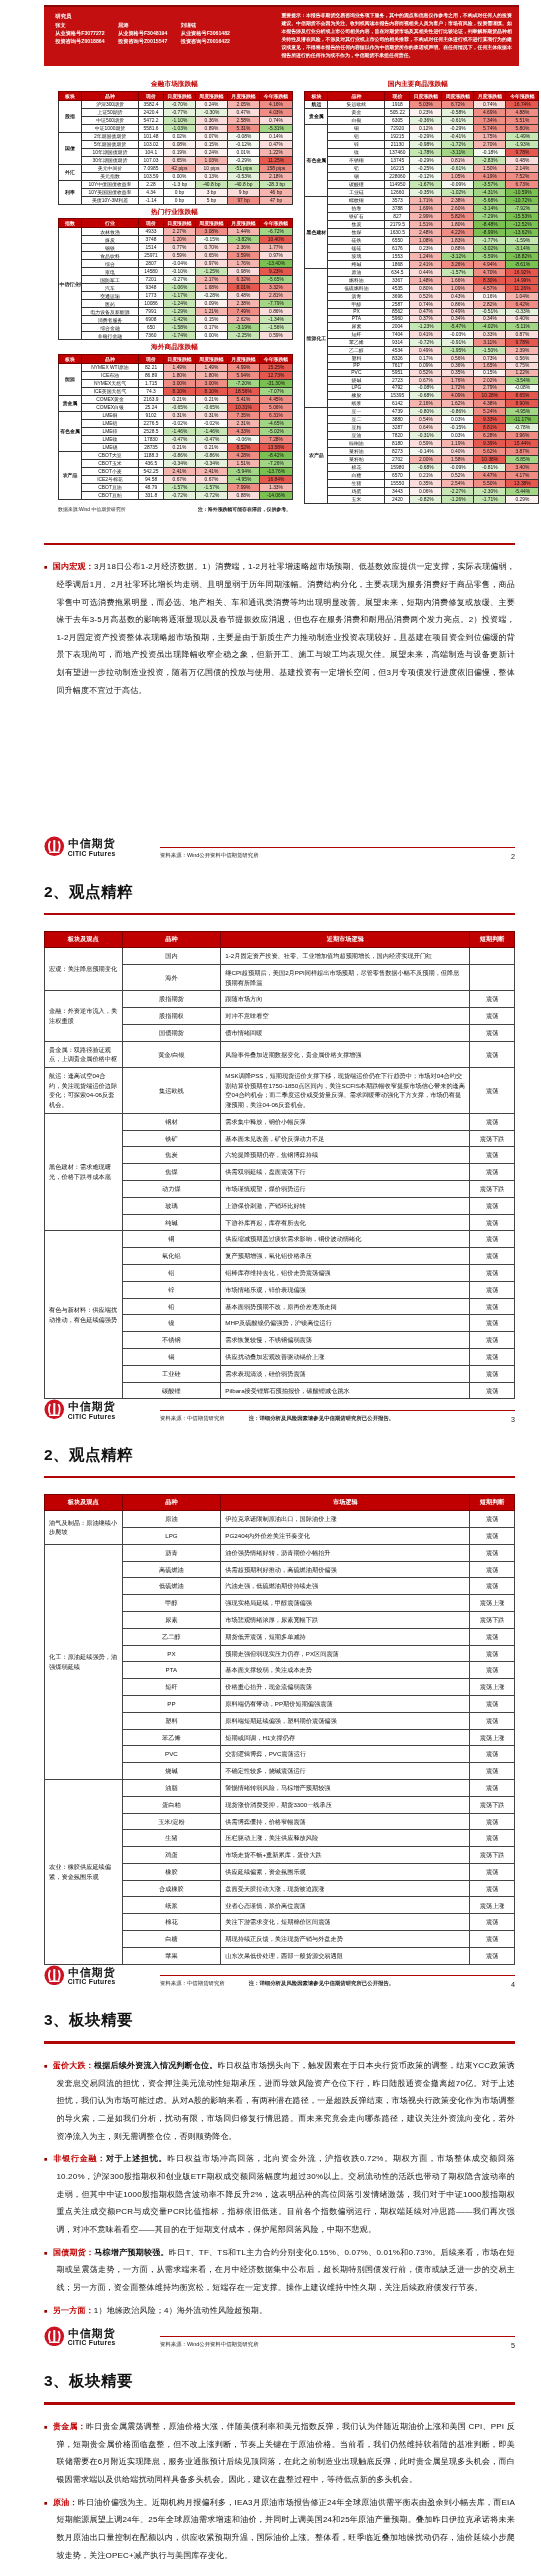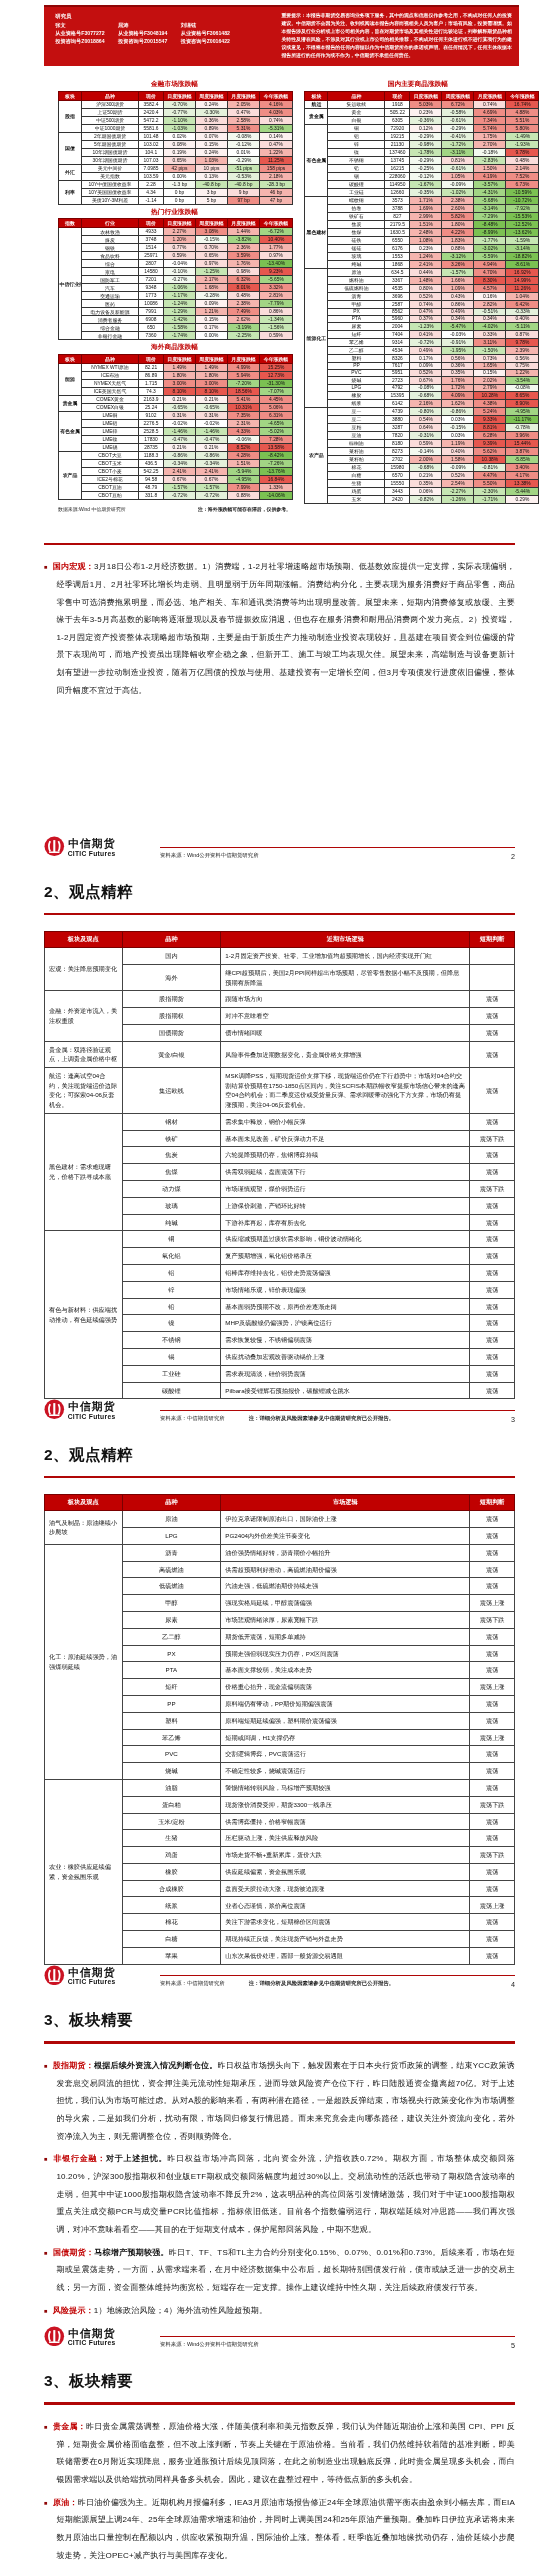--- a/index.html
+++ b/index.html
@@ -1355,24 +1355,24 @@
                 <div><span class="fsrc">资料来源：中信期货研究所                </span><span class="fnote">注：详细分析及风险因素请参见中信期货研究所已公开报告。</span></div>
                 <span class="fpage">4</span>
               </div>
             </div>
           </div>
         </div>
       </div>
       <div class="pg pg5">
         <div class="h1">3、板块精要</div>
         <div class="rule"></div>
-        <p class="bullet"><span class="bmk">■</span><span class="lead">股指期货：</span><span class="bb">根据后续外资流入情况判断仓位。</span><span class="bt">昨日权益市场拐头向下，触发因素在于日本央行货币政策的调整，结束YCC政策诱发套息交易回流的担忧，资金押注美元流动性短期承压，进而导致风险资产仓位下行，昨日陆股通资金撤离超70亿。对于上述担忧，我们认为市场可能过虑。从对A股的影响来看，有两种潜在路径，一是超跌反弹结束，市场视央行政策变化作为市场调整的导火索，二是如我们分析，扰动有限，市场回归修复行情思路。而未来究竟会走向哪条路径，建议关注外资流向变化，若外资净流入为主，则无需调整仓位，否则顺势降仓。</span></p>
+        <p class="bullet"><span class="bmk">■</span><span class="lead">蛋价大跌：</span><span class="bb">根据后续外资流入情况判断仓位。</span><span class="bt">昨日权益市场拐头向下，触发因素在于日本央行货币政策的调整，结束YCC政策诱发套息交易回流的担忧，资金押注美元流动性短期承压，进而导致风险资产仓位下行，昨日陆股通资金撤离超70亿。对于上述担忧，我们认为市场可能过虑。从对A股的影响来看，有两种潜在路径，一是超跌反弹结束，市场视央行政策变化作为市场调整的导火索，二是如我们分析，扰动有限，市场回归修复行情思路。而未来究竟会走向哪条路径，建议关注外资流向变化，若外资净流入为主，则无需调整仓位，否则顺势降仓。</span></p>
         <p class="bullet"><span class="bmk">■</span><span class="lead">非银行金融：</span><span class="bb">对于上述担忧。</span><span class="bt">昨日权益市场冲高回落，北向资金外流，沪指收跌0.72%。期权方面，市场整体成交额回落10.20%，沪深300股指期权和创业版ETF期权成交额回落幅度均超过30%以上。交易流动性的活跃也带动了期权隐含波动率的走弱，但其中中证1000股指期权隐含波动率不降反升2%，这表明品种的高位回落引发情绪激荡，我们对于中证1000股指期权重点关注成交额PCR与成交量PCR比值指标，指标依旧低迷。目前各个指数偏弱运行，期权端延续对冲思路——我们再次强调，对冲不意味着看空——其目的在于短期支付成本，保护尾部回落风险，中期不悲观。</span></p>
         <p class="bullet"><span class="bmk">■</span><span class="lead">国债期货：</span><span class="bb">马棕增产预期较强。</span><span class="bt">昨日T、TF、TS和TL主力合约分别变化0.15%、0.07%、0.01%和0.73%。后续来看，市场在短期或呈震荡走势，一方面，从需求端来看，在月中经济数据集中公布后，超长期特别国债发行前，债市或缺乏进一步的交易主线；另一方面，资金面整体维持均衡宽松，短端存在一定支撑。操作上建议维持中性久期，关注后续政府债发行节奏。</span></p>
-        <p class="bullet"><span class="bmk">■</span><span class="lead">风险提示：</span><span class="bt">1）地缘政治风险；4）海外流动性风险超预期。</span></p>
+        <p class="bullet"><span class="bmk">■</span><span class="lead">另一方面：</span><span class="bt">1）地缘政治风险；4）海外流动性风险超预期。</span></p>
         <div class="footer">
           <div class="frow">
             <div class="flogo">
               <span><svg width="20.6" height="20.6" viewBox="0 0 40 40">
                   <circle cx="20" cy="20" r="19" fill="#cb1323"></circle>
                   <rect x="18" y="8" width="4" height="24" fill="#fff"></rect>
                   <path d="M12 10 q-5 10 0 20" stroke="#fff" stroke-width="3.4" fill="none"></path>
                   <path d="M28 10 q5 10 0 20" stroke="#fff" stroke-width="3.4" fill="none"></path>
                   <rect x="10" y="30" width="20" height="3" fill="#fff"></rect>
                 </svg></span>

